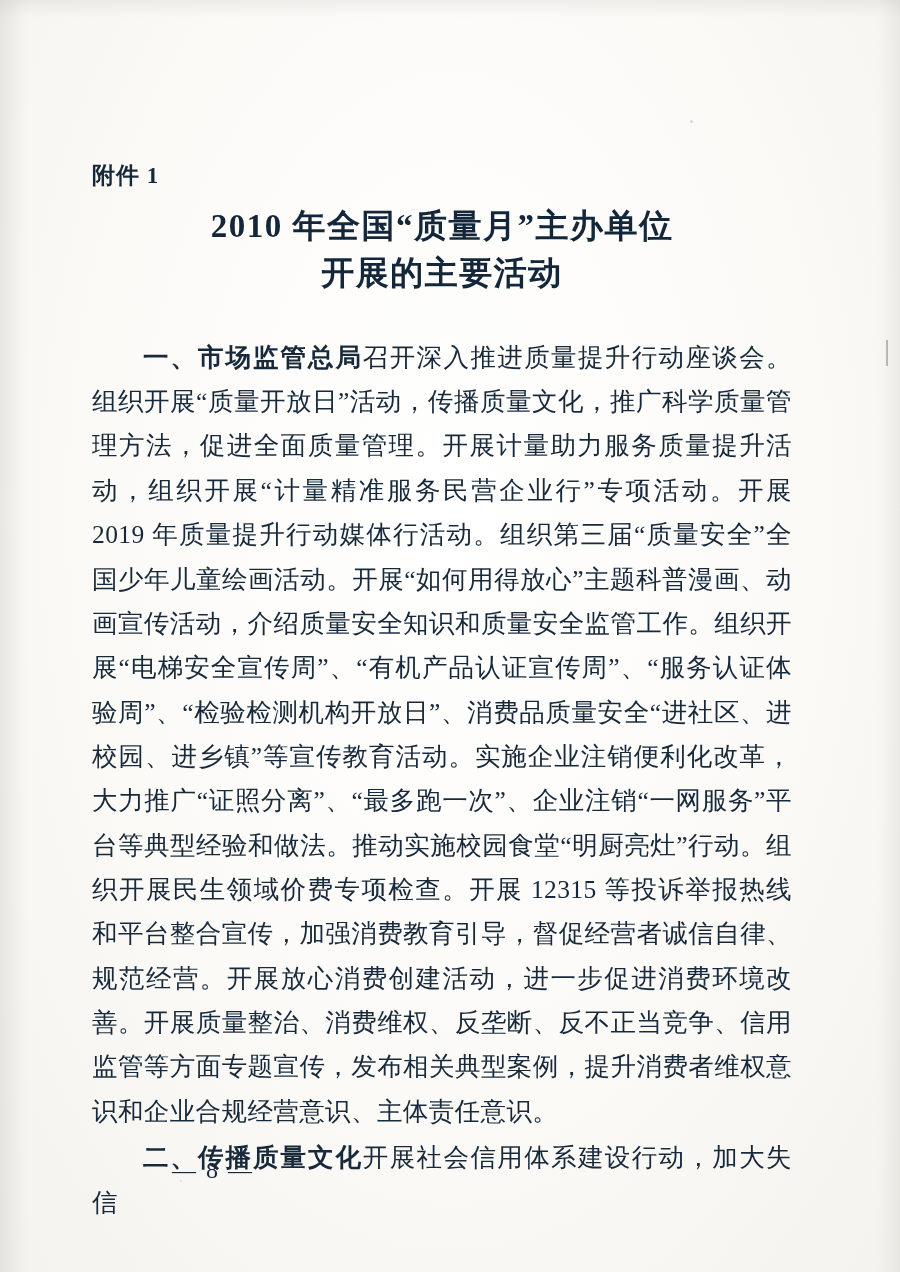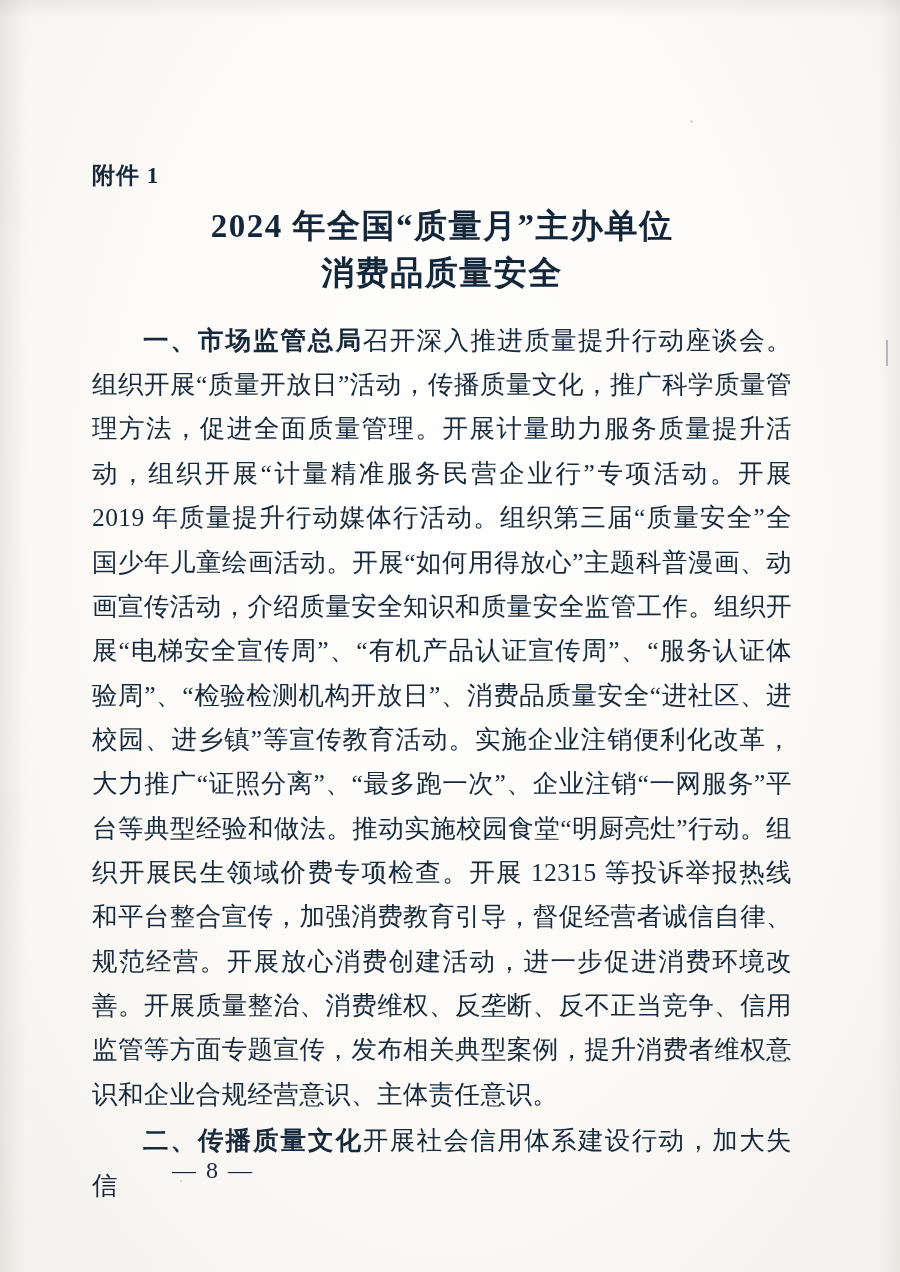--- a/index.html
+++ b/index.html
@@ -65,21 +65,21 @@
     letter-spacing: 1.5px;
     margin: 12px 0 4px 0;
     padding: 0 18px;
     font-family: "Liberation Serif", "DejaVu Serif", serif;
   }
   .doc-title .line {
     display: block;
     white-space: nowrap;
   }
   .body-block {
-    margin-top: 22px;
+    margin-top: 39px;
   }
   p.para {
     margin: 0 0 2px 0;
     font-size: 25.5px;
     line-height: 1.74;
     text-align: justify;
     text-justify: inter-ideograph;
     text-indent: 2em;
     letter-spacing: 0.4px;
     color: #17293b;
@@ -125,22 +125,22 @@
 
 <div class="paper"></div>
 
 <div class="page">
 
   <div class="content">
 
     <div class="attach-label">附件 1</div>
 
     <div class="doc-title">
-      <span class="line">2024 年全国“质量月”主办单位</span>
-      <span class="line">消费品质量安全</span>
+      <span class="line">2010 年全国“质量月”主办单位</span>
+      <span class="line">开展的主要活动</span>
     </div>
 
     <div class="body-block">
 
       <p class="para"><span class="lead">一、市场监管总局</span><span>召开深入推进质量提升行动座谈会。组织开展“质量开放日”活动，传播质量文化，推广科学质量管理方法，促进全面质量管理。开展计量助力服务质量提升活动，组织开展“计量精准服务民营企业行”专项活动。开展 2019 年质量提升行动媒体行活动。组织第三届“质量安全”全国少年儿童绘画活动。开展“如何用得放心”主题科普漫画、动画宣传活动，介绍质量安全知识和质量安全监管工作。组织开展“电梯安全宣传周”、“有机产品认证宣传周”、“服务认证体验周”、“检验检测机构开放日”、消费品质量安全“进社区、进校园、进乡镇”等宣传教育活动。实施企业注销便利化改革，大力推广“证照分离”、“最多跑一次”、企业注销“一网服务”平台等典型经验和做法。推动实施校园食堂“明厨亮灶”行动。组织开展民生领域价费专项检查。开展 12315 等投诉举报热线和平台整合宣传，加强消费教育引导，督促经营者诚信自律、规范经营。开展放心消费创建活动，进一步促进消费环境改善。开展质量整治、消费维权、反垄断、反不正当竞争、信用监管等方面专题宣传，发布相关典型案例，提升消费者维权意识和企业合规经营意识、主体责任意识。</span></p>
 
       <p class="para tight"><span class="lead">二、传播质量文化</span><span>开展社会信用体系建设行动，加大失信</span></p>
 
     </div>
   </div>

